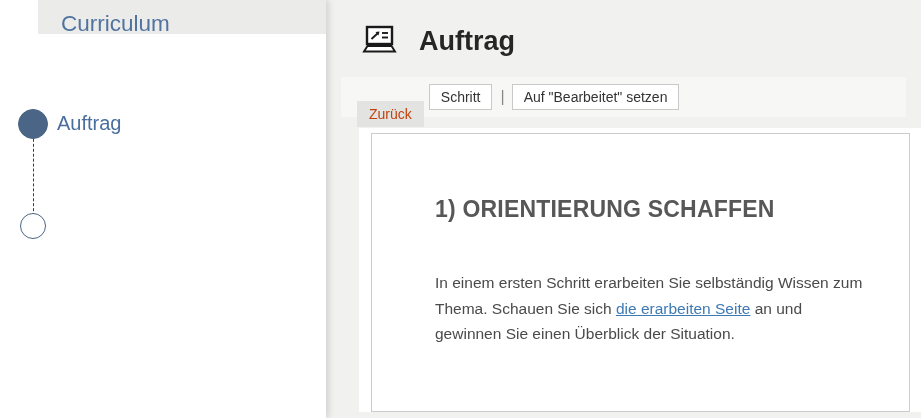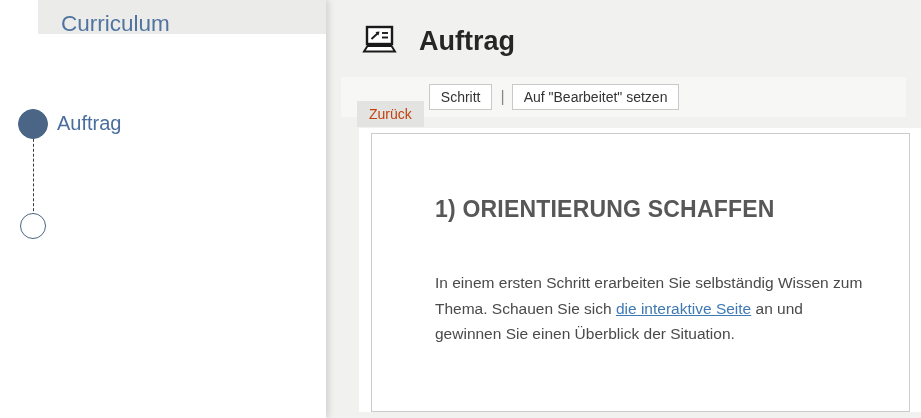--- a/index.html
+++ b/index.html
@@ -173,16 +173,16 @@
   <div class="toolbar">
     <button class="btn btn-disabled" disabled="">Zurück</button>
     <button class="btn btn-normal">Schritt</button>
     <span class="toolbar-sep">|</span>
     <button class="btn btn-normal">Auf "Bearbeitet" setzen</button>
   </div>
 
   <div class="content-panel">
     <div class="content-box">
       <h3 class="content-heading">1) ORIENTIERUNG SCHAFFEN</h3>
-      <p class="content-paragraph"><span>In einem ersten Schritt erarbeiten Sie selbständig Wissen zum Thema. Schauen Sie sich </span><a class="content-link">die interaktive Seite</a><span> an und gewinnen Sie einen Überblick der Situation.</span></p>
+      <p class="content-paragraph"><span>In einem ersten Schritt erarbeiten Sie selbständig Wissen zum Thema. Schauen Sie sich </span><a class="content-link">die erarbeiten Seite</a><span> an und gewinnen Sie einen Überblick der Situation.</span></p>
     </div>
   </div>
 </main>
 
 </body></html>

